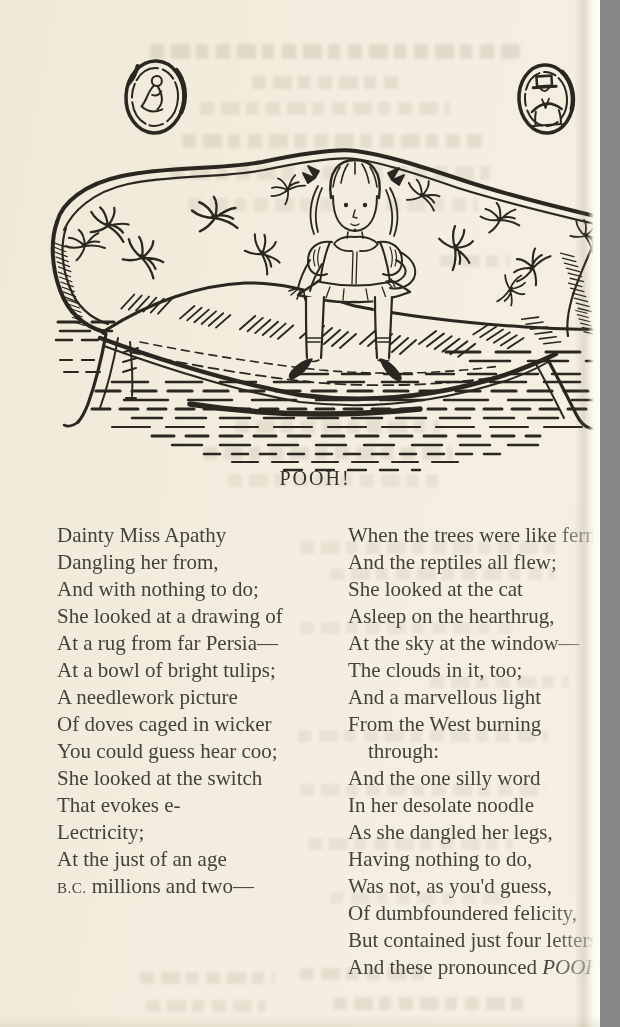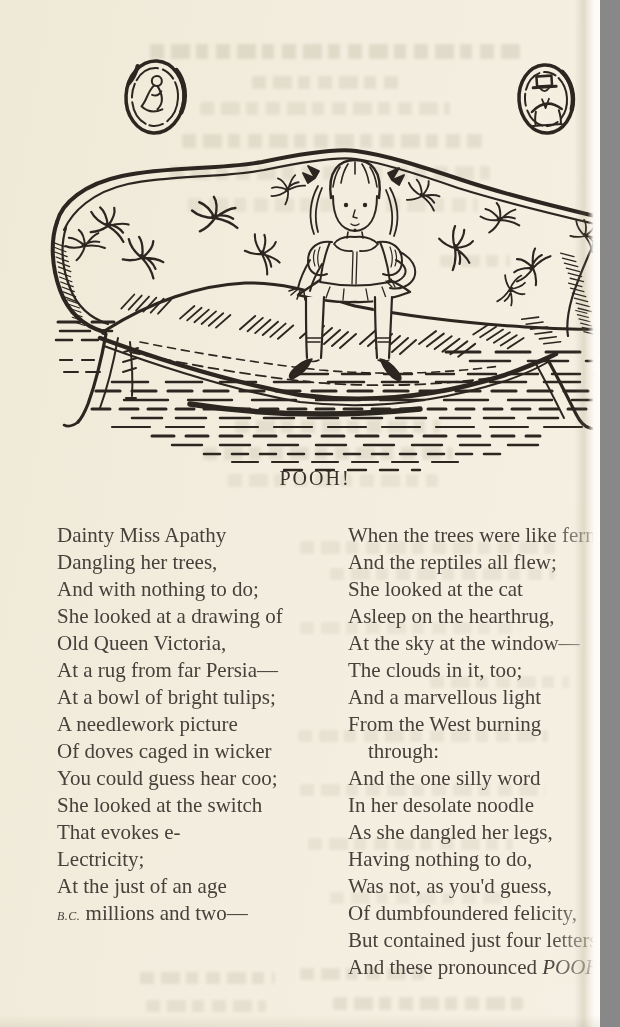--- a/index.html
+++ b/index.html
@@ -21,21 +21,21 @@
   .title{
     position:absolute;z-index:3;left:10px;top:467px;width:610px;margin:0;
     text-align:center;font-size:20px;font-weight:normal;letter-spacing:2px;
     color:#37332c;font-family:"Liberation Serif","DejaVu Serif",serif;
   }
   .col{position:absolute;z-index:3;top:522px;color:#45413b;font-size:21px;line-height:27px;}
   .col .line{white-space:nowrap;}
   .col .line.indent{padding-left:20px;}
   .col-left{left:57px;width:285px;}
   .col-right{left:348px;width:290px;}
-  .sc{font-size:12px;letter-spacing:.5px;font-style:italic;}
+  .sc{font-size:15px;letter-spacing:.5px;}
   em{font-style:italic;}
   .fade-right{
     position:absolute;z-index:4;left:548px;top:505px;width:66px;height:480px;pointer-events:none;
     background:linear-gradient(to right,rgba(242,237,222,0) 0%,rgba(242,237,222,.45) 50%,rgba(242,237,222,.8) 100%);
   }
   .page-edge{
     position:absolute;z-index:5;top:0;right:0;width:26px;height:100%;pointer-events:none;
     background:linear-gradient(to right,rgba(0,0,0,0) 0%,rgba(124,110,85,.16) 38%,rgba(124,110,85,.06) 52%,#fbfaf4 76%,#fdfdfa 100%);
   }
   .page-bottom{
@@ -236,24 +236,23 @@
       <path fill="#2b2620" stroke-width="1.5" d="M312,359 C308,368 301,375 294,378 C289,380 288,376 292,371 C298,364 304,360 312,359 Z"></path>
       <path fill="#2b2620" stroke-width="1.5" d="M380,359 C384,369 390,377 397,380 C402,382 402,377 398,372 C393,365 387,360 380,359 Z"></path>
       <path stroke-width="1.4" d="M307,360 Q313,363 319,360 M378,360 Q384,363 389,360"></path>
     </g>
   </svg>
 
   <h1 class="title">POOH!</h1>
 
   <div class="col col-left" id="col-left">
       <div class="line">Dainty Miss Apathy</div>
-      <div class="line">Dangling her trees,</div>
+      <div class="line">Dangling her from,</div>
       <div class="line">And with nothing to do;</div>
       <div class="line">She looked at a drawing of</div>
-      <div class="line">Old Queen Victoria,</div>
       <div class="line">At a rug from far Persia—</div>
       <div class="line">At a bowl of bright tulips;</div>
       <div class="line">A needlework picture</div>
       <div class="line">Of doves caged in wicker</div>
       <div class="line">You could guess hear coo;</div>
       <div class="line">She looked at the switch</div>
       <div class="line">That evokes e-</div>
       <div class="line">Lectricity;</div>
       <div class="line">At the just of an age</div>
       <div class="line"><span class="sc">B.C.</span> millions and two—</div>

